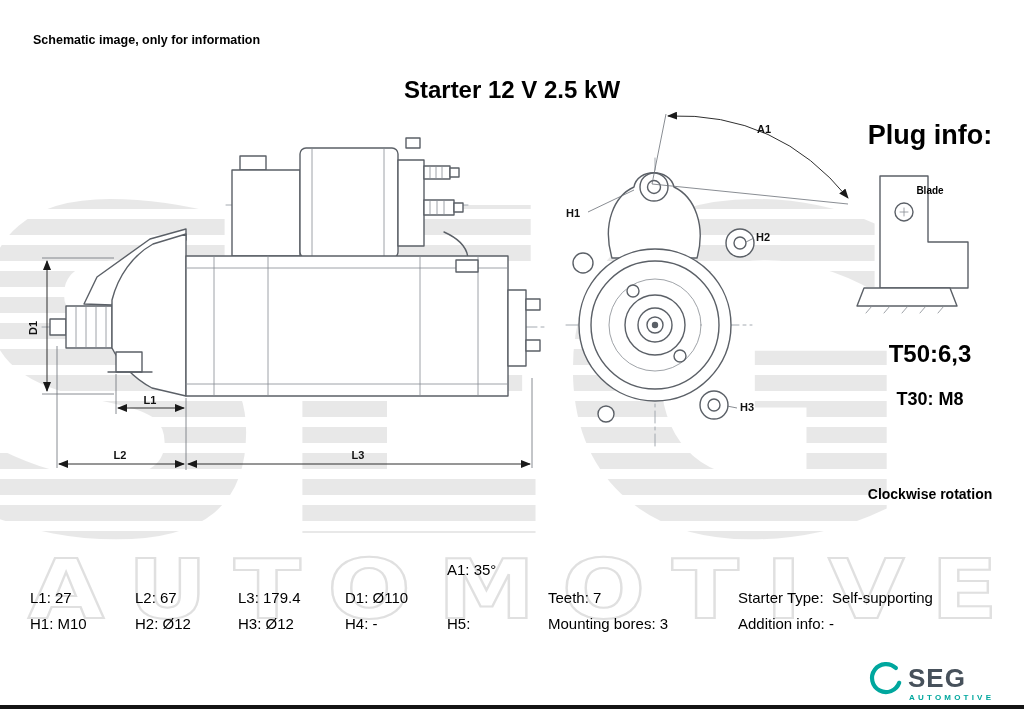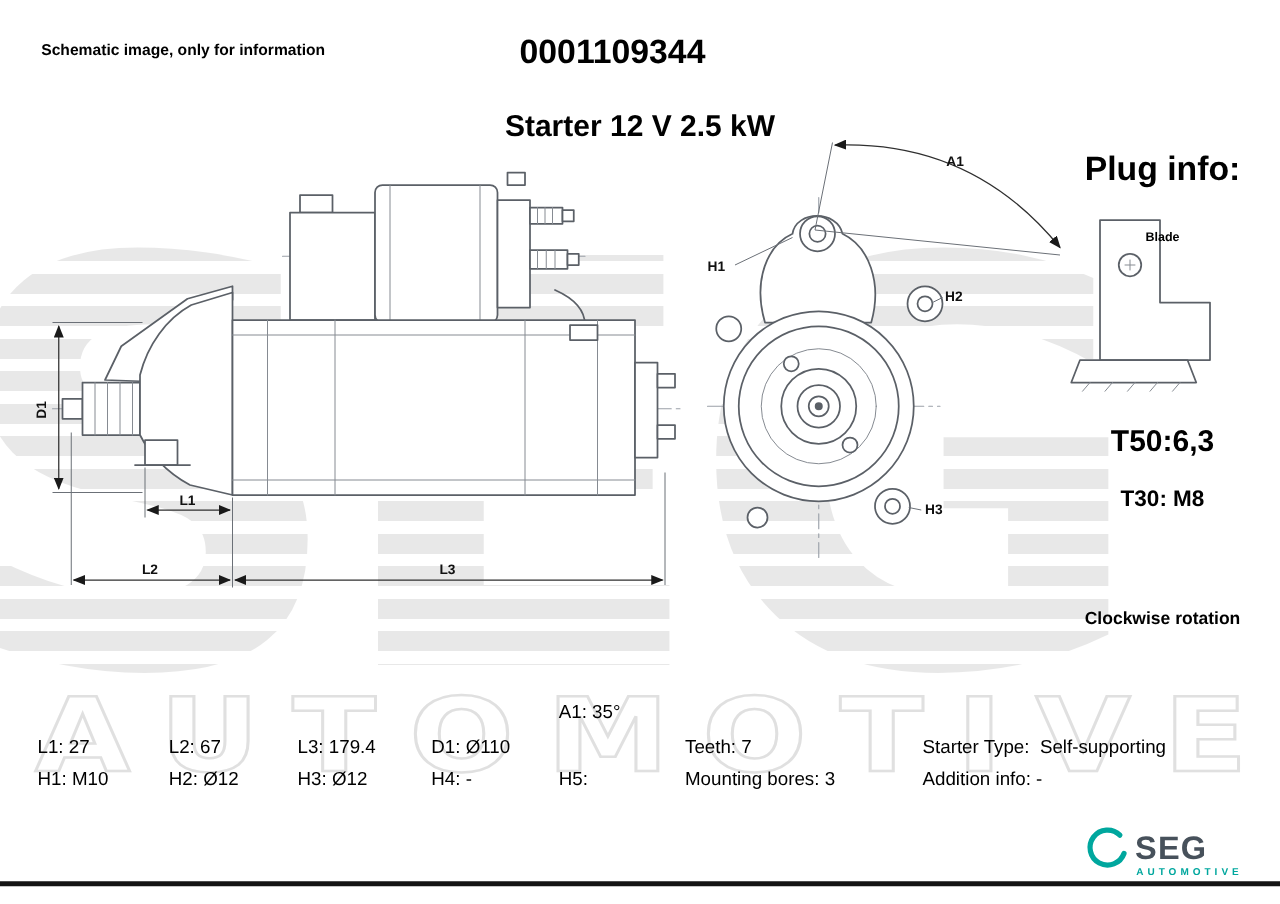--- a/index.html
+++ b/index.html
@@ -15,21 +15,21 @@
   .wm-auto{position:absolute;left:28px;top:542px;z-index:0;line-height:1;
     font:bold 82px "DejaVu Sans",sans-serif;letter-spacing:22px;color:transparent;
     -webkit-text-stroke:2px #e0e0e0;transform:scaleX(1.2);transform-origin:left top;
     white-space:nowrap;user-select:none;}
 
   
   .disclaimer{position:absolute;left:33px;top:33px;z-index:2;font-size:12.5px;font-weight:bold;}
   .part-number{position:absolute;left:0;top:26px;width:980px;text-align:center;z-index:2;
     font-size:27px;font-weight:bold;}
   .title{position:absolute;left:0;top:76px;width:1024px;text-align:center;z-index:2;
-    font-size:24px;font-weight:bold;margin-top:12px;}
+    font-size:24px;font-weight:bold;}
 
   
   .ptxt{position:absolute;left:843px;width:174px;text-align:center;z-index:2;font-weight:bold;}
   .p-heading{top:120px;font-size:27px;}
   .p-type{top:153px;font-size:10px;margin-top:32px;}
   .p-t50{top:340px;font-size:24px;}
   .p-t30{top:389px;font-size:18px;}
   .p-rot{top:437px;font-size:20px;}
   .p-rotval{top:486px;font-size:14px;}
 
@@ -53,21 +53,20 @@
 </style>
 </head>
 <body>
 
 <div class="page">
 
   <div class="wm-seg">SEG</div>
   <div class="wm-auto">AUTOMOTIVE</div>
 
   <div class="disclaimer">Schematic image, only for information</div>
-  <div class="part-number">0001109344</div>
   <div class="title">Starter 12 V 2.5 kW</div>
 
   <svg class="drawing" width="1024" height="723" viewBox="0 0 1024 723">
     <defs>
       <marker id="arr" viewBox="0 0 10 8" refX="9" refY="4" markerWidth="10" markerHeight="8" markerUnits="userSpaceOnUse" orient="auto-start-reverse">
         <path d="M0,0 L10,4 L0,8 Z" fill="#1a1a1a"></path>
       </marker>
     </defs>
 
     <g class="ln">

